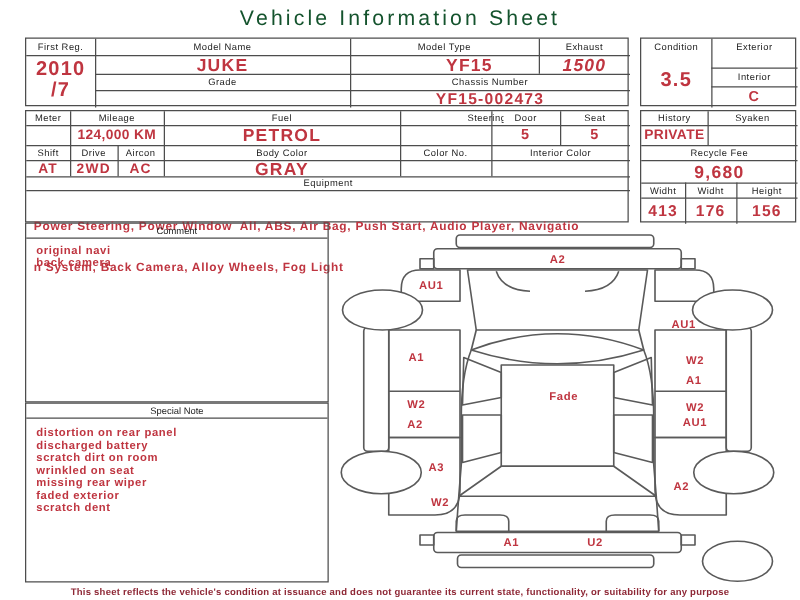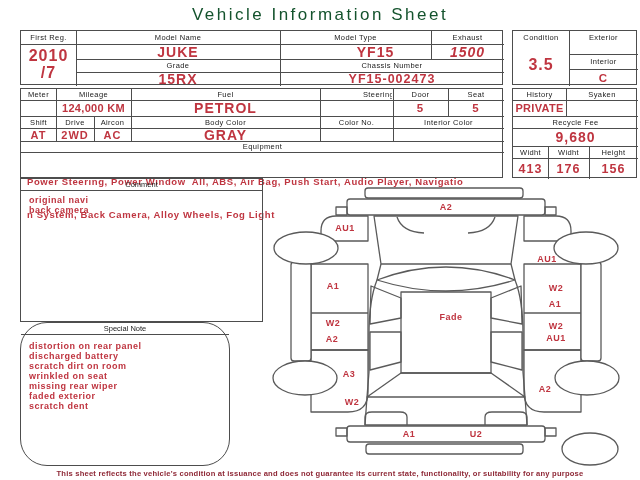--- a/index.html
+++ b/index.html
@@ -49,21 +49,20 @@
       <span>2010</span>
       <span>/7</span>
     </div>
     <div class="cell hdr" style="left:55px;top:0;width:204px;height:13px;">Model Name</div>
     <div class="cell val v14" style="left:55px;top:13px;width:204px;height:15px;">JUKE</div>
     <div class="cell hdr" style="left:259px;top:0;width:151px;height:13px;">Model Type</div>
     <div class="cell val v14" style="left:259px;top:13px;width:151px;height:15px;padding-left:40px;">YF15</div>
     <div class="cell hdr" style="left:410px;top:0;width:73px;height:13px;">Exhaust</div>
     <div class="cell val v14" style="left:410px;top:13px;width:73px;height:15px;font-style:italic;">1500</div>
     <div class="cell hdr" style="left:55px;top:28px;width:204px;height:13px;">Grade</div>
-    <div class="cell val v14" style="left:55px;top:41px;width:204px;height:14px;">15RX</div>
     <div class="cell hdr" style="left:259px;top:28px;width:224px;height:13px;">Chassis Number</div>
     <div class="cell val v13" style="left:259px;top:41px;width:224px;height:14px;">YF15-002473</div>
   </div>
 
   <div class="box" style="left:512px;top:30px;width:125px;height:55px;">
     <div class="vl" style="left:56px;top:0;height:55px;"></div>
     <div class="hl" style="left:56px;top:23px;width:69px;"></div>
     <div class="hl" style="left:56px;top:38px;width:69px;"></div>
     <div class="cell hdr" style="left:0;top:0;width:56px;height:13px;">Condition</div>
     <div class="cell val v16" style="left:0;top:13px;width:56px;height:42px;">3.5</div>
@@ -85,21 +84,21 @@
     <div class="vl" style="left:372px;top:0;height:27px;"></div>
     <div class="vl" style="left:427px;top:0;height:27px;"></div>
     <div class="vl" style="left:35px;top:27px;height:25px;"></div>
     <div class="vl" style="left:73px;top:27px;height:25px;"></div>
     <div class="vl" style="left:110px;top:27px;height:25px;"></div>
     <div class="vl" style="left:299px;top:27px;height:25px;"></div>
     <div class="vl" style="left:372px;top:27px;height:25px;"></div>
     <div class="cell hdr" style="left:0;top:0;width:35px;height:11px;">Meter</div>
     <div class="cell hdr" style="left:35px;top:0;width:75px;height:11px;">Mileage</div>
     <div class="cell hdr" style="left:110px;top:0;width:189px;height:11px;">Fuel</div>
-    <div class="cell hdr" style="left:298px;top:0;width:73px;height:11px;padding-left:46px;">Steering</div>
+    <div class="cell hdr" style="left:309px;top:0;width:73px;height:11px;padding-left:46px;">Steering</div>
     <div class="cell hdr" style="left:372px;top:0;width:55px;height:11px;">Door</div>
     <div class="cell hdr" style="left:427px;top:0;width:56px;height:11px;">Seat</div>
     <div class="cell val v9" style="left:35px;top:11px;width:75px;height:16px;">124,000 KM</div>
     <div class="cell val v14" style="left:110px;top:11px;width:189px;height:16px;">PETROL</div>
     <div class="cell val v12" style="left:372px;top:11px;width:55px;height:16px;">5</div>
     <div class="cell val v12" style="left:427px;top:11px;width:56px;height:16px;">5</div>
     <div class="cell hdr" style="left:0;top:27px;width:35px;height:12px;">Shift</div>
     <div class="cell hdr" style="left:35px;top:27px;width:38px;height:12px;">Drive</div>
     <div class="cell hdr" style="left:73px;top:27px;width:37px;height:12px;">Aircon</div>
     <div class="cell hdr" style="left:110px;top:27px;width:189px;height:12px;">Body Color</div>
@@ -140,21 +139,21 @@
   </div>
 
   <div class="box" style="left:20px;top:178px;width:243px;height:144px;">
     <div class="notebox-hdr">Comment</div>
     <div class="notebody">
       <div>original navi</div>
       <div>back camera</div>
     </div>
   </div>
 
-  <div class="box" style="left:20px;top:322px;width:210px;height:144px;border-radius:27px;">
+  <div class="box" style="left:20px;top:322px;width:243px;height:144px;">
     <div class="notebox-hdr">Special Note</div>
     <div class="notebody" style="top:18px;">
       <div>distortion on rear panel</div>
       <div>discharged battery</div>
       <div>scratch dirt on room</div>
       <div>wrinkled on seat</div>
       <div>missing rear wiper</div>
       <div>faded exterior</div>
       <div>scratch dent</div>
     </div>

